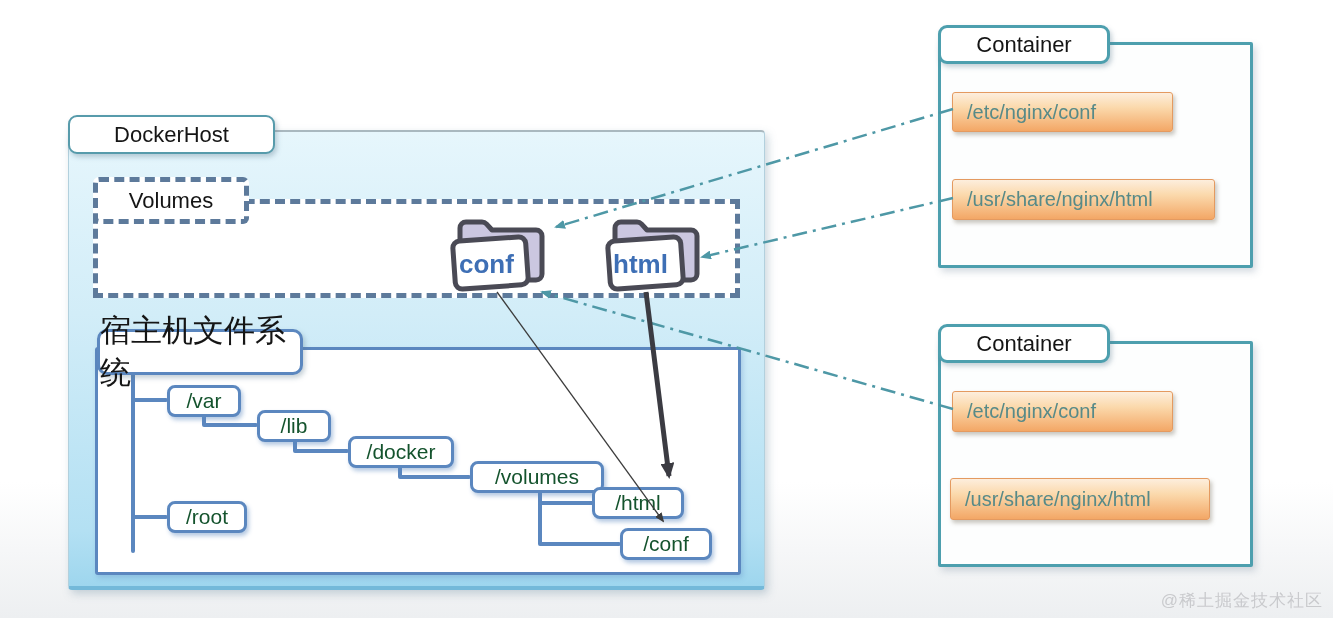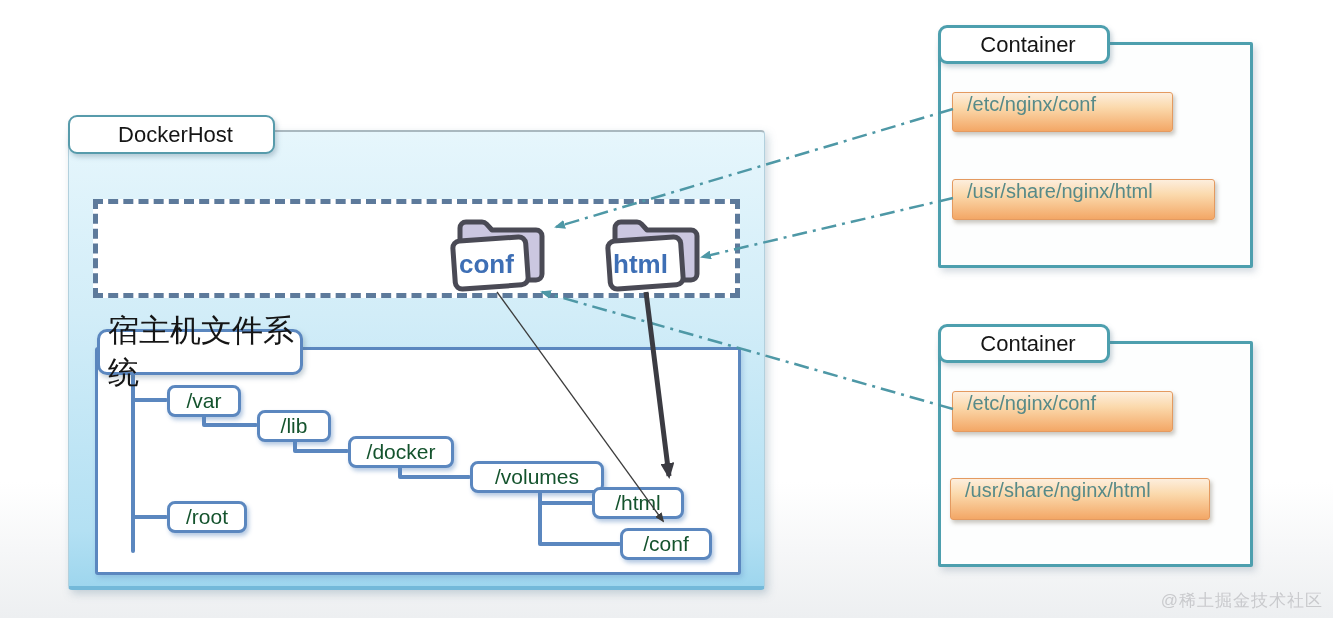--- a/index.html
+++ b/index.html
@@ -13,21 +13,21 @@
   .dh-box {
     left:68px; top:130px; width:697px; height:460px;
     background:linear-gradient(180deg,#e6f6fc 0%,#d2edf8 40%,#b3e0f3 88%,#9ed6ee 100%);
     border:1px solid #b2d0dd; border-top:2px solid #a9b8bf; border-bottom:4px solid #74b9d9;
     border-radius:4px; box-shadow:3px 4px 8px rgba(110,140,160,.35);
     z-index:1;
   }
   
   .chip {
     background:#ffffff; display:flex; align-items:center; justify-content:center;
-    font-size:22px; color:#151515; box-shadow:2px 3px 5px rgba(90,120,140,.35);padding-left:8px;
+    font-size:22px; color:#151515; box-shadow:2px 3px 5px rgba(90,120,140,.35);
   }
   .dh-label { left:68px; top:115px; width:207px; height:39px; border:2.5px solid #579bab; border-radius:9px; z-index:10; }
 
   
   .vol-box { left:93px; top:199px; width:647px; height:99px; background:#ffffff; border:5px dashed #5d7a9b; z-index:3; }
   .vol-label { left:93px; top:177px; width:156px; height:47px; border:5px dashed #5d7a9b; border-radius:6px; z-index:4; box-shadow:none; }
 
   
   .folder { z-index:6; }
   .folder svg { display:block; }
@@ -47,21 +47,21 @@
   .ct1 { left:938px; top:42px; }
   .ct2 { left:938px; top:341px; }
   .ct-label { width:172px; height:39px; border:3px solid #4d9fae; border-radius:9px; z-index:10; }
   .ct1-label { left:938px; top:25px; }
   .ct2-label { left:938px; top:324px; }
 
   .orange-box {
     position:absolute; z-index:5;
     background:linear-gradient(180deg,#fdeedd 0%,#fbd9ac 38%,#f3a766 100%);
     border:1px solid #e49a60; border-radius:3px;
-    display:flex; padding-left:14px;
+    display:flex; align-items:center; padding-left:14px;
     font-size:20px; color:#578a88; box-shadow:2px 3px 4px rgba(100,90,70,.35);
   }
   .o1a { left:952px; top:92px;  width:221px; height:40px; }
   .o1b { left:952px; top:179px; width:263px; height:41px; }
   .o2a { left:952px; top:391px; width:221px; height:41px; }
   .o2b { left:950px; top:478px; width:260px; height:42px; }
 
   .overlay { left:0; top:0; width:1333px; height:618px; pointer-events:none; }
   .tree-lines { z-index:4; }
   .arrows { z-index:20; }
@@ -72,20 +72,23 @@
 <body>
 
 <div id="canvas">
 
   <div class="abs dh-box"></div>
   <div class="abs chip dh-label">
     <span>DockerHost</span>
   </div>
 
   <div class="abs vol-box"></div>
+  <div class="abs chip vol-label">
+    <span>Volumes</span>
+  </div>
 
   <div class="abs folder" style="left:448px; top:214px;">
     <svg width="100" height="80" viewBox="0 0 100 80">
       <path d="M18,8 h16 a6,6 0 0 1 4.4,1.9 L44,16 h44 a6,6 0 0 1 6,6 v38 a6,6 0 0 1 -6,6 H18 a6,6 0 0 1 -6,-6 V14 a6,6 0 0 1 6,-6 z" fill="#cbc7e0" stroke="#4a4a55" stroke-width="5" stroke-linejoin="round"></path>
       <rect x="6" y="25" width="73" height="48" rx="7" transform="rotate(-4 42 49)" fill="#ffffff" stroke="#4a4a55" stroke-width="5"></rect>
       <text x="11" y="59" font-size="26" font-weight="bold" fill="#3e6fb5">conf</text>
     </svg>
   </div>
 
   <div class="abs folder" style="left:603px; top:214px;">

